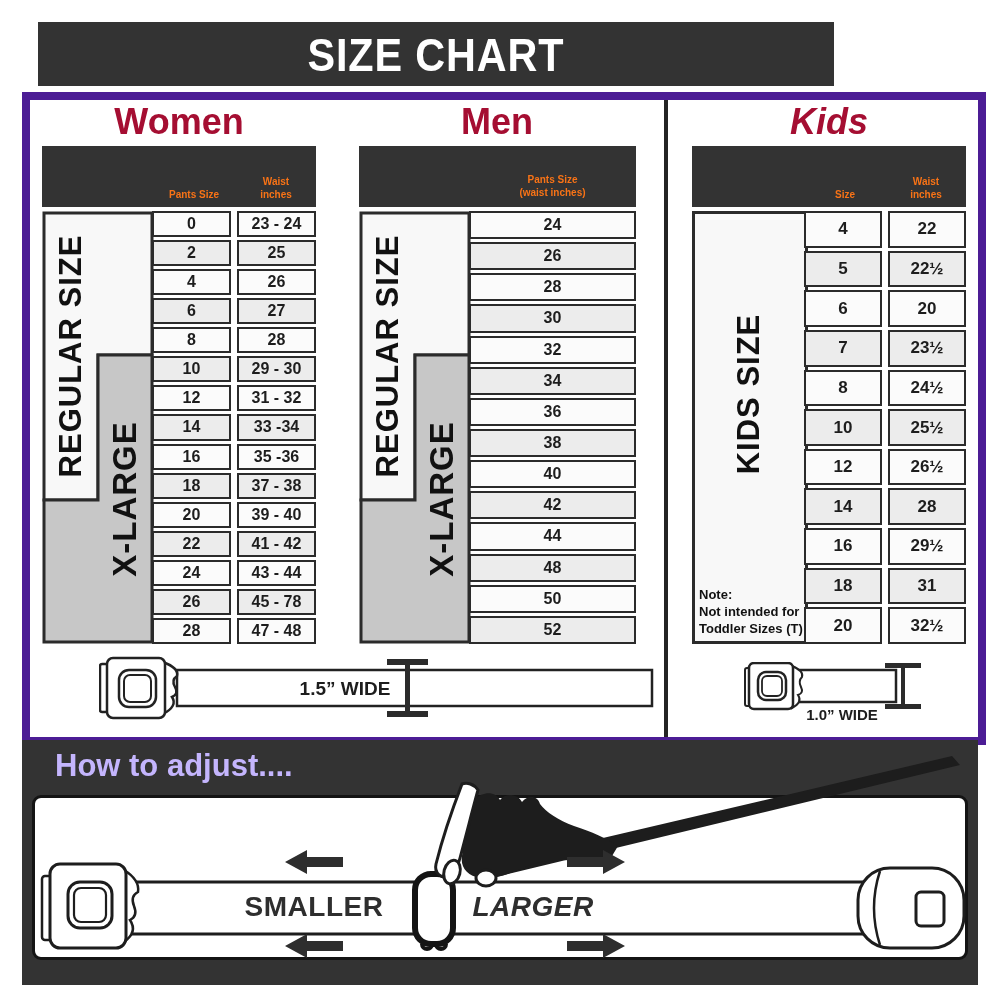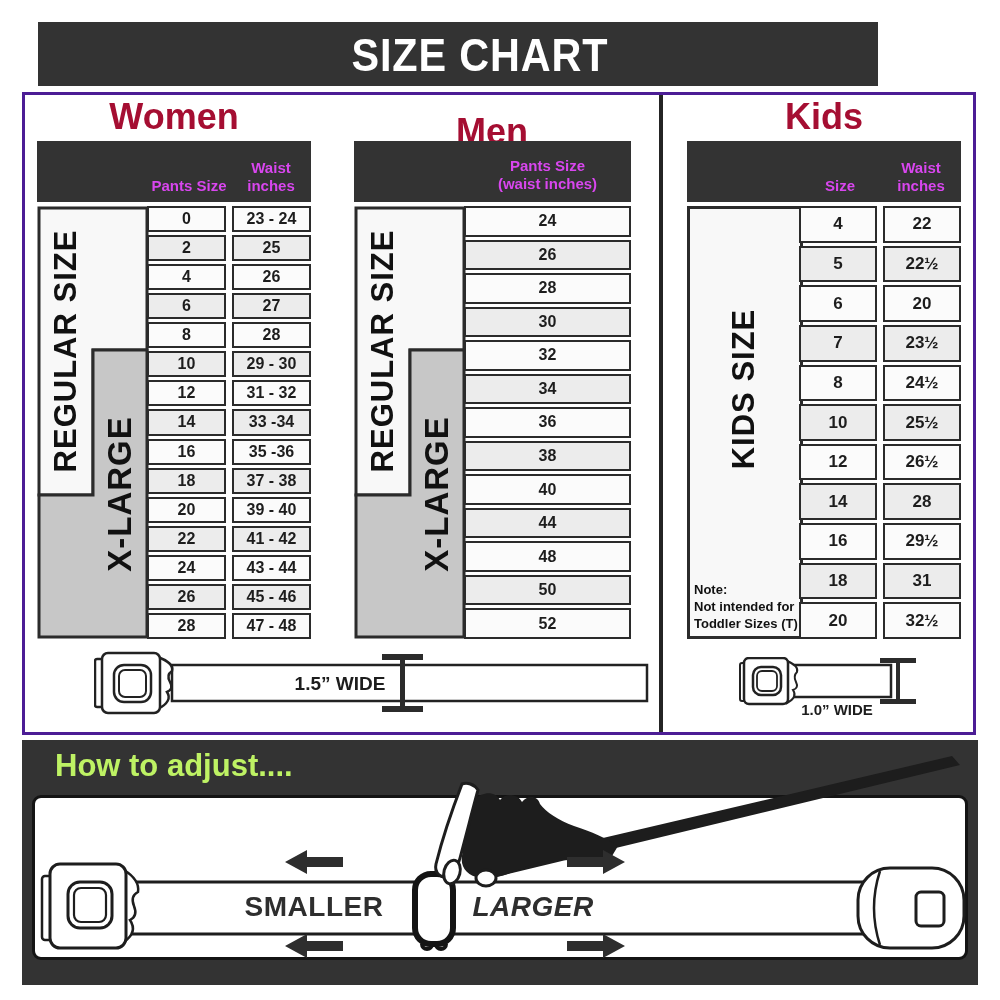--- a/index.html
+++ b/index.html
@@ -1,35 +1,35 @@
 <!DOCTYPE html>
 <html><head>
 <meta charset="utf-8">
 <style>
   html,body{margin:0;padding:0;background:#fff;}
   #canvas{position:relative;width:1000px;height:1000px;background:#fff;
     font-family:"Liberation Sans",sans-serif;color:#1d1d1d;overflow:hidden;}
 
   
   #title-bar{position:absolute;left:38px;top:22px;width:796px;height:64px;
-    background:#333333;display:flex;align-items:center;justify-content:center;padding-left:44px;}
+    background:#333333;display:flex;align-items:center;justify-content:center;}
   #title-bar span{display:inline-block;transform:scaleX(.88);
     font-size:47px;font-weight:bold;color:#fff;letter-spacing:1px;}
 
   
   #main-panel{position:absolute;left:22px;top:92px;width:948px;height:637px;
-    border:3px solid #4c1d95;background:#fff;}
+    border:8px solid #4c1d95;background:#fff;}
   #divider{position:absolute;left:634px;top:0;width:4px;height:100%;background:#242424;}
 
   .heading{position:absolute;top:2px;height:40px;display:flex;align-items:center;
     justify-content:center;font-size:36px;font-weight:bold;color:#a50e32;}
 
   .thead{position:absolute;top:46px;height:61px;background:#333333;}
-  .thead .hlabel{position:absolute;bottom:6px;text-align:center;color:#d946ef;
-    font-size:15px;font-weight:bold;line-height:1.25;}
+  .thead .hlabel{position:absolute;bottom:6px;text-align:center;color:#f97316;
+    font-size:10px;font-weight:bold;line-height:1.25;}
   .pre{white-space:pre-line;}
 
   .rows{position:absolute;top:111px;height:433px;display:flex;flex-direction:column;gap:3px;}
   .trow{flex:1;display:flex;gap:6px;}
   .cell{flex:1;border:2.5px solid #2b2b2b;background:#fbfbfb;display:flex;
     align-items:center;justify-content:center;font-weight:bold;font-size:16px;}
   .trow:nth-child(even) .cell{background:#ececec;}
   #kids-rows .cell{font-size:17px;}
 
   .bracket{position:absolute;top:111px;width:112px;height:433px;}
@@ -42,21 +42,21 @@
   #kids-note{position:absolute;left:4px;bottom:3px;font-size:13px;font-weight:bold;
     line-height:1.3;color:#111;}
 
   .belt-label{position:absolute;height:22px;line-height:22px;text-align:center;
     font-weight:bold;color:#1d1d1d;}
   #adult-belt-label{left:255px;top:578px;width:120px;font-size:19px;}
   #kids-belt-label{left:752px;top:604px;width:120px;font-size:15px;}
 
   
   #adjust-panel{position:absolute;left:22px;top:740px;width:956px;height:245px;background:#333333;}
-  #adjust-heading{position:absolute;left:33px;top:8px;color:#bef264;font-size:31px;font-weight:bold;text-align:center;}
+  #adjust-heading{position:absolute;left:33px;top:8px;color:#c4b5fd;font-size:31px;font-weight:bold;text-align:center;}
   #adjust-white{position:absolute;left:10px;top:55px;width:930px;height:159px;
     background:#fff;border:3px solid #141414;border-radius:9px;}
   #adjust-svg{position:absolute;left:0;top:0;}
   .dir-label{position:absolute;top:152px;width:200px;height:30px;line-height:30px;
     text-align:center;font-size:28px;font-weight:bold;color:#2e2e2e;letter-spacing:.5px;}
   #smaller-label{left:192px;}
   #larger-label{left:411px;font-style:italic;}
 
   svg{display:block;}
 </style>
@@ -137,29 +137,29 @@
         <div class="trow">
           <div class="cell">22</div>
           <div class="cell">41 - 42</div>
         </div>
         <div class="trow">
           <div class="cell">24</div>
           <div class="cell">43 - 44</div>
         </div>
         <div class="trow">
           <div class="cell">26</div>
-          <div class="cell">45 - 46</div>
+          <div class="cell">45 - 78</div>
         </div>
         <div class="trow">
           <div class="cell">28</div>
           <div class="cell">47 - 48</div>
         </div>
       </div>
 
-    <div class="heading" style="left:327px;width:280px;margin-top:15px;">Men</div>
+    <div class="heading" style="left:327px;width:280px;">Men</div>
 
     <div class="thead" style="left:329px;width:277px;">
       <div class="hlabel pre" style="left:110px;width:167px;bottom:8px;">Pants Size
 (waist inches)</div>
     </div>
 
     <div class="bracket" style="left:329px;">
       <svg width="112" height="433" viewBox="0 0 112 433">
         <polygon points="2,2 110,2 110,144 56,144 56,289 2,289" fill="#f8f8f8" stroke="#2b2b2b" stroke-width="3"></polygon>
         <polygon points="56,144 110,144 110,431 2,431 2,289 56,289" fill="#c7c7c7" stroke="#2b2b2b" stroke-width="3"></polygon>
@@ -190,34 +190,37 @@
         <div class="trow">
           <div class="cell">36</div>
         </div>
         <div class="trow">
           <div class="cell">38</div>
         </div>
         <div class="trow">
           <div class="cell">40</div>
         </div>
         <div class="trow">
+          <div class="cell">42</div>
+        </div>
+        <div class="trow">
           <div class="cell">44</div>
         </div>
         <div class="trow">
           <div class="cell">48</div>
         </div>
         <div class="trow">
           <div class="cell">50</div>
         </div>
         <div class="trow">
           <div class="cell">52</div>
         </div>
       </div>
 
-    <div class="heading" style="left:659px;width:280px;">Kids</div>
+    <div class="heading" style="left:659px;width:280px;font-style:italic;">Kids</div>
 
     <div class="thead" style="left:662px;width:274px;">
       <div class="hlabel" style="left:112px;width:82px;">Size</div>
       <div class="hlabel pre" style="left:194px;width:80px;">Waist
 inches</div>
     </div>
 
     <div id="kids-bracket-box">
       <div class="rot-label" style="left:-96px;top:160px;width:300px;font-size:31px;">KIDS SIZE</div>
       <div id="kids-note" class="pre">Note:

